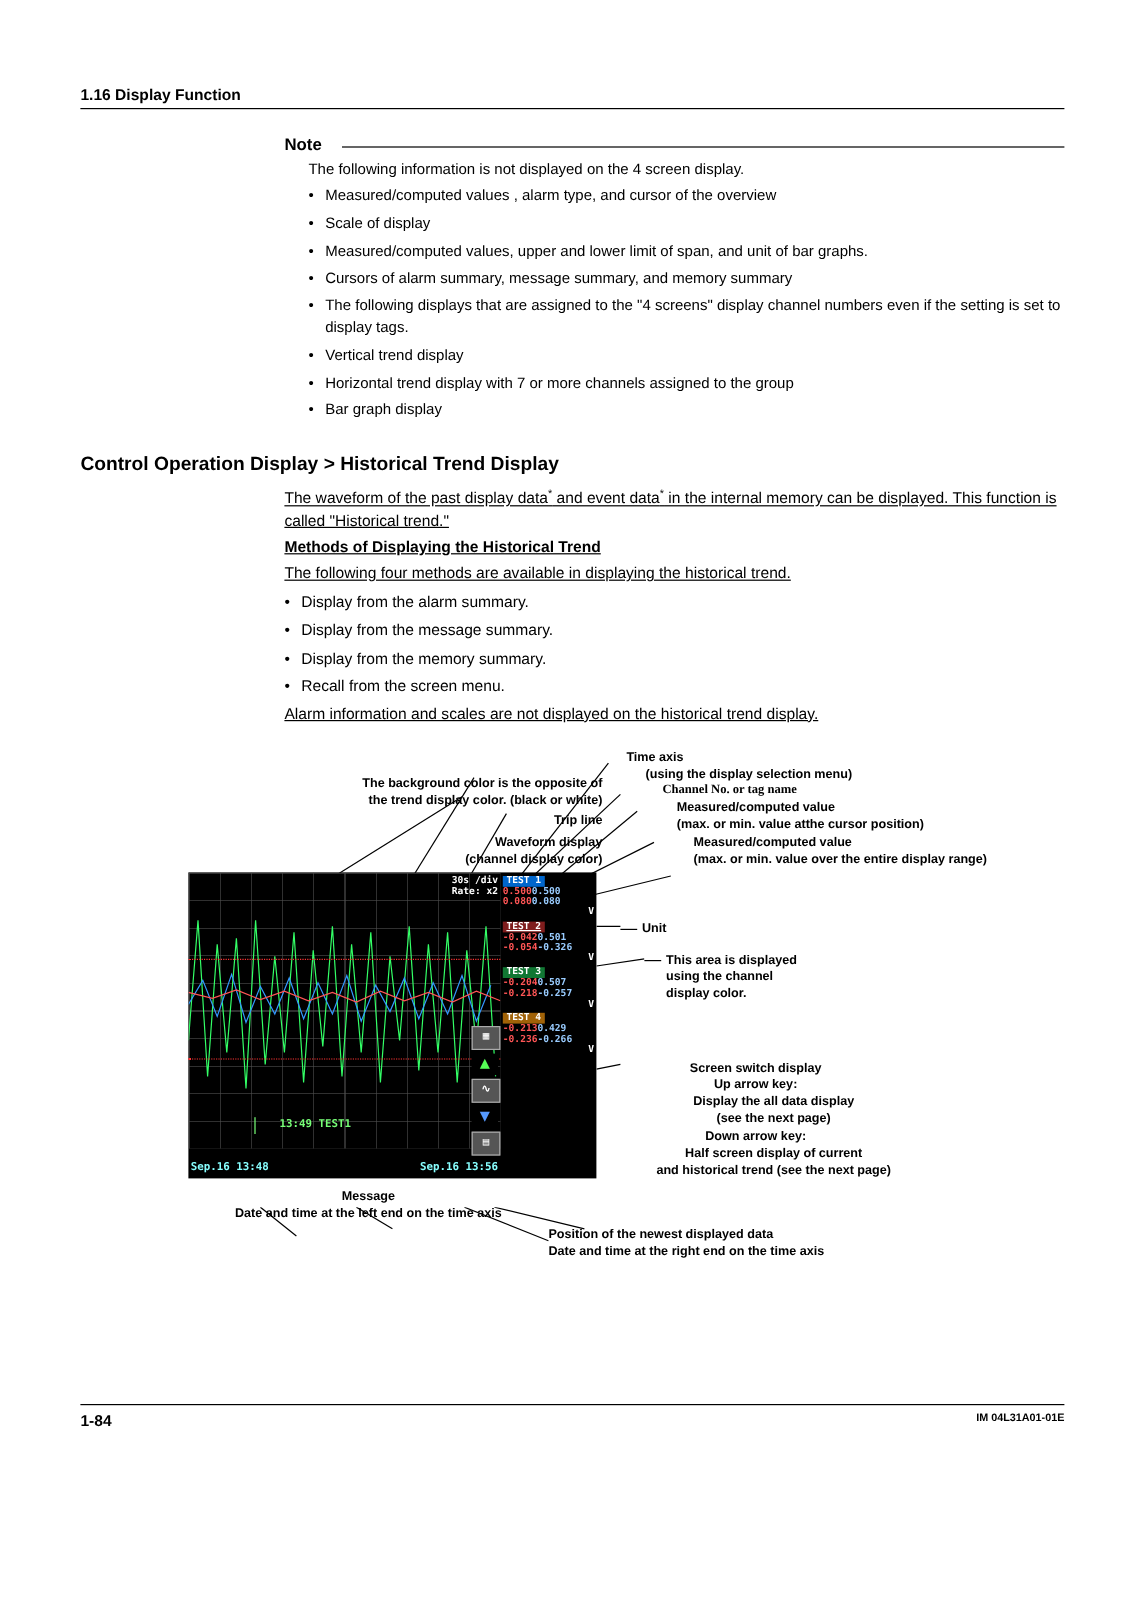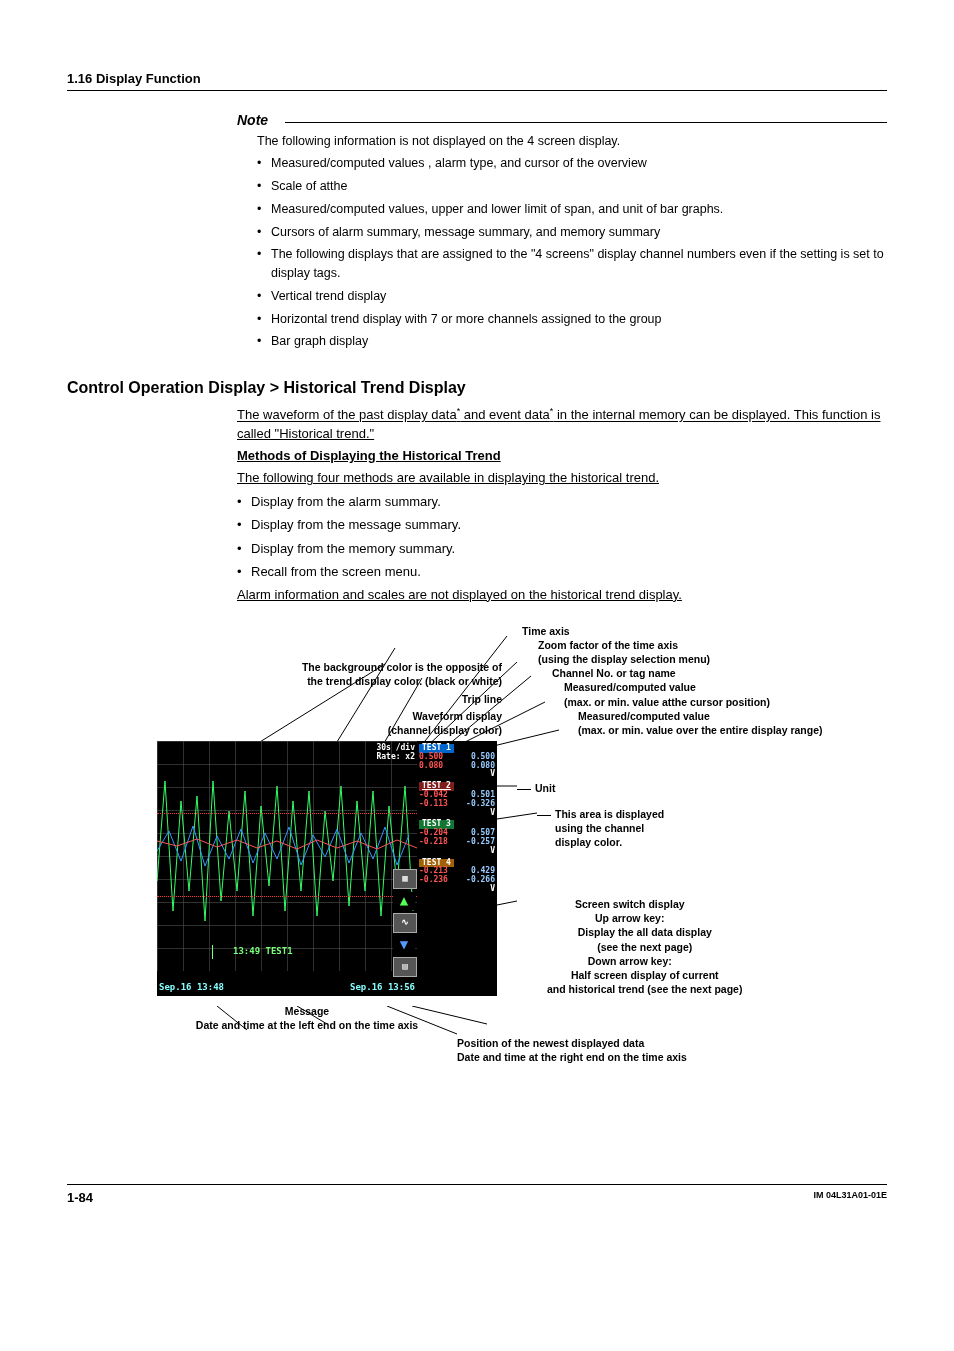--- a/index.html
+++ b/index.html
@@ -21,21 +21,20 @@
     font-size: 13px;
     border-bottom: 1px solid #000;
     padding-bottom: 2px;
     margin-bottom: 20px;
   }
   .content-col {
     margin-left: 170px;
   }
   .note-title {
     font-weight: bold;
-    font-style: italic;
     font-size: 14px;
     display: inline-block;
     padding-right: 8px;
   }
   .note-rule {
     border-top: 1.5px solid #000;
     margin-top: -9px;
     margin-left: 48px;
     margin-bottom: 10px;
   }
@@ -78,21 +77,21 @@
   .figure .rightcol { flex: 1; }
   .toplabels-left {
     text-align: right;
     padding-right: 20px;
     line-height: 1.35;
   }
   .toplabels-right {
     line-height: 1.35;
   }
   .indent1 { padding-left: 16px; }
-  .indent2 { padding-left: 30px; }
+  .indent2 { padding-left: 30px; font-family: Liberation Serif, serif; }
   .indent3 { padding-left: 42px; }
   .screenshot-area {
     display: flex;
     margin-top: 4px;
   }
   .screenshot {
     width: 340px;
     height: 255px;
     background: #000;
     position: relative;
@@ -121,21 +120,21 @@
   .time-left, .time-right {
     position:absolute; bottom:2px; font-size:9px; color:#8ff;
   }
   .time-left{ left:2px;} .time-right{ right:82px;}
   .right-panel {
     position:absolute; right:0; top:0; width:80px; height:256px;
     color:#fff; font-size:8px;
   }
   .rp-block { margin:3px 2px; line-height:1.1; }
   .rp-title { background:#06c; color:#fff; display:inline-block; padding:0 3px; font-size:8px;}
-  .rp-vals { display:flex; justify-content:space-between; }
+  .rp-vals { display:flex; justify-content:flex-start; }
   .rp-left { color:#f55; } .rp-right{ color:#9cf; }
   .rp-unit { text-align:right; color:#fff;}
   .scale-txt { position:absolute; right:82px; top:3px; font-size:8px; color:#fff; text-align:right; line-height:1.1;}
   .icons {
     position:absolute; right:82px; top:128px; width:22px;
   }
   .icons div { width:22px; height:18px; margin-bottom:3px; background:#555; border:1px solid #aaa; font-size:9px; color:#fff; text-align:center; line-height:16px;}
   .icons .arrow-up { color:#5f5; background:#000; border:none; font-size:14px;}
   .icons .arrow-dn { color:#59f; background:#000; border:none; font-size:14px;}
   .rightlabels {
@@ -171,21 +170,21 @@
 <div class="page">
   <div class="section-header">1.16  Display Function</div>
 
   <div class="content-col">
     <span class="note-title">Note</span>
     <div class="note-rule"></div>
     <div class="note-body">
       <p>The following information is not displayed on the 4 screen display.</p>
       <ul class="bullets">
         <li>Measured/computed values , alarm type, and cursor of the overview</li>
-        <li>Scale of atthe</li>
+        <li>Scale of display</li>
         <li>Measured/computed values, upper and lower limit of span, and unit of bar graphs.</li>
         <li>Cursors of alarm summary, message summary, and memory summary</li>
         <li>The following displays that are assigned to the "4 screens" display channel numbers even if the setting is set to display tags.</li>
         <li>Vertical trend display</li>
         <li>Horizontal trend display with 7 or more channels assigned to the group</li>
         <li>Bar graph display</li>
       </ul>
     </div>
   </div>
 
@@ -211,21 +210,20 @@
     <div class="row" style="align-items:flex-end; position:relative;">
       <div class="leftcol toplabels-left">
         <div>The background color is the opposite of</div>
         <div>the trend display color. (black or white)</div>
         <div style="margin-top:3px;">Trip line</div>
         <div style="margin-top:3px;">Waveform display</div>
         <div>(channel display color)</div>
       </div>
       <div class="rightcol toplabels-right">
         <div>Time axis</div>
-        <div class="indent1">Zoom factor of the time axis</div>
         <div class="indent1">(using the display selection menu)</div>
         <div class="indent2">Channel No. or tag name</div>
         <div class="indent3">Measured/computed value</div>
         <div class="indent3">(max. or min. value atthe cursor position)</div>
         <div class="indent3" style="padding-left:56px;">Measured/computed value</div>
         <div class="indent3" style="padding-left:56px;">(max. or min. value over the entire display range)</div>
       </div>
       <svg class="leader-svg" style="left:0;top:0;" width="720" height="130">
         <line x1="238" y1="24" x2="175" y2="126" stroke="#000"></line>
         <line x1="228" y1="40" x2="90" y2="126" stroke="#000"></line>
@@ -274,21 +272,21 @@
               </div>
             <div class="rp-unit">V</div>
           </div>
           <div class="rp-block">
             <span class="rp-title" style="background:#7f1d1d;text-decoration:underline;">TEST 2</span>
             <div class="rp-vals">
                 <span class="rp-left">-0.042</span>
                 <span class="rp-right">0.501</span>
               </div>
             <div class="rp-vals">
-                <span class="rp-left">-0.113</span>
+                <span class="rp-left">-0.054</span>
                 <span class="rp-right">-0.326</span>
               </div>
             <div class="rp-unit">V</div>
           </div>
           <div class="rp-block">
             <span class="rp-title" style="background:#173;">TEST 3</span>
             <div class="rp-vals">
                 <span class="rp-left">-0.204</span>
                 <span class="rp-right">0.507</span>
               </div>

